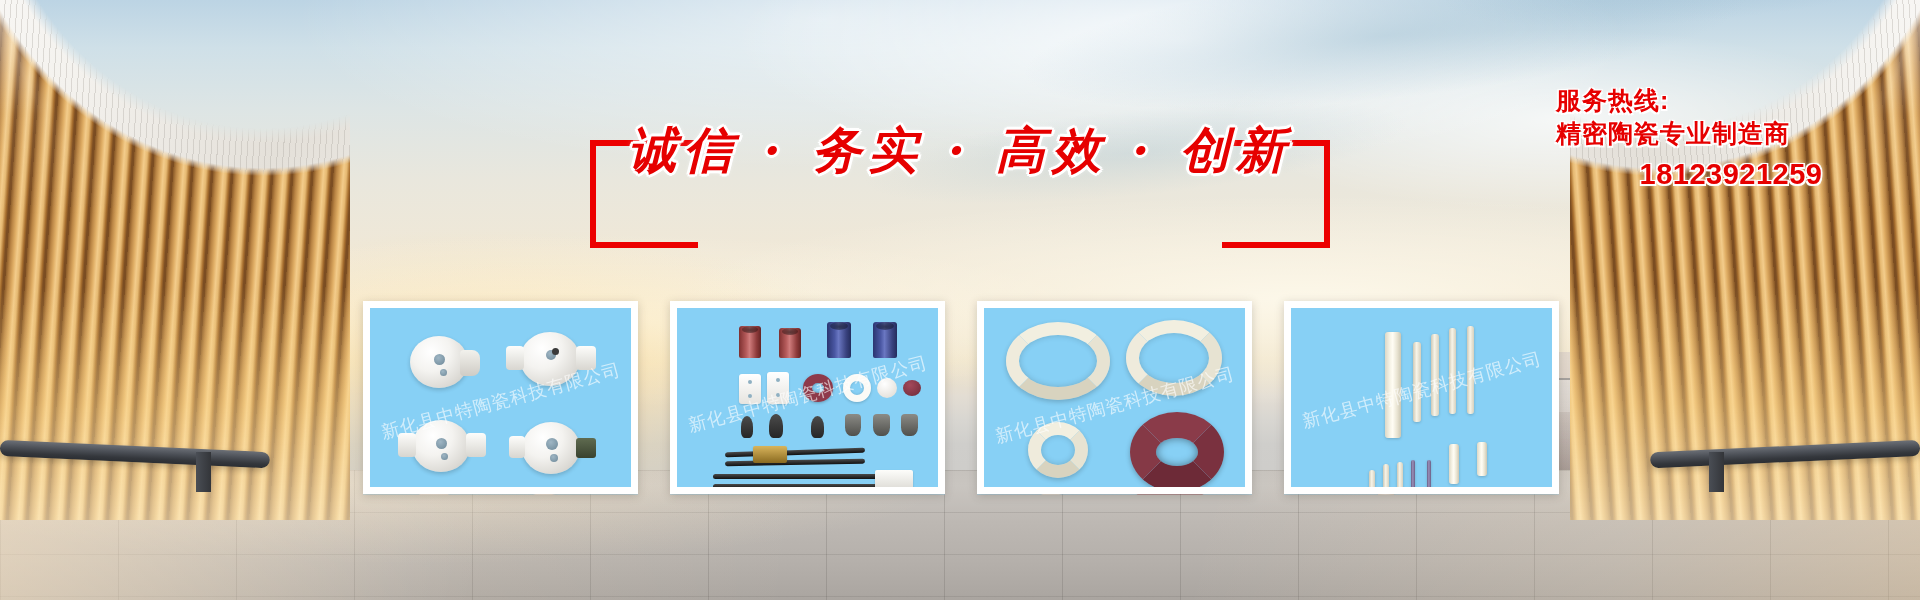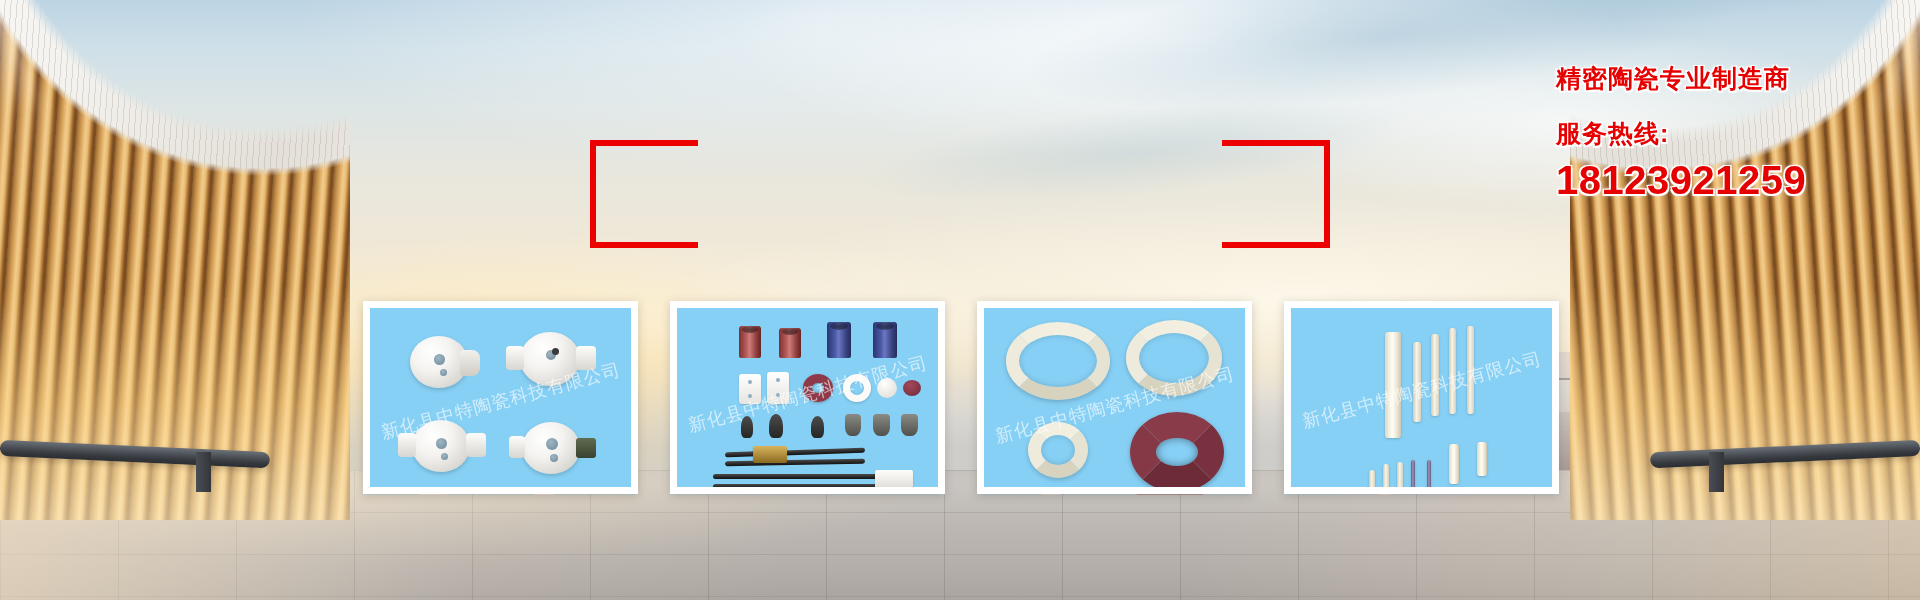--- a/index.html
+++ b/index.html
@@ -257,21 +257,21 @@
     color: #e60000;
     font-weight: bold;
     white-space: nowrap;
     text-shadow:
       -1.5px -1.5px 0 #fff, 1.5px -1.5px 0 #fff,
       -1.5px 1.5px 0 #fff, 1.5px 1.5px 0 #fff,
       0 0 5px rgba(255,255,255,.9);
   }
   .c-tagline { font-size: 25px; letter-spacing: 1px; }
   .c-hotline { font-size: 25px; letter-spacing: 1px; margin-top: 22px; }
-  .c-phone   { font-size: 40px; letter-spacing: .5px; margin-top: 8px; }
+  .c-phone   { font-size: 29px; letter-spacing: .5px; margin-top: 8px; text-align: center; }
 
   
   .panel {
     position: absolute;
     top: 301px;
     width: 275px; height: 193px;
     background: #ffffff;
     padding: 7px;
     box-sizing: border-box;
     box-shadow: 0 2px 9px rgba(60,50,40,.22);
@@ -525,25 +525,26 @@
     <div class="bracket br-left">
       <i class="h top"></i>
         <i class="v"></i>
         <i class="h bot"></i>
     </div>
     <div class="bracket br-right">
       <i class="h top"></i>
         <i class="v"></i>
         <i class="h bot"></i>
     </div>
+    <div class="slogan-cn">诚信 · 务实 · 高效 · 创新</div>
   </div>
 
   <div class="contact">
+    <div class="line c-hotline">服务热线:</div>
     <div class="line c-tagline">精密陶瓷专业制造商</div>
-    <div class="line c-hotline">服务热线:</div>
     <div class="line c-phone">18123921259</div>
   </div>
 
   <div class="panel p1">
     <div class="photo">
       <div class="part holder" style="left:40px;top:28px;width:58px;height:52px;">
         <div class="hole" style="left:24px;top:18px;width:11px;height:11px;"></div>
         <div class="hole" style="left:30px;top:33px;width:7px;height:7px;"></div>
         <div class="stub" style="left:50px;top:14px;width:20px;height:26px;border-radius:4px 8px 8px 4px;"></div>
       </div>

